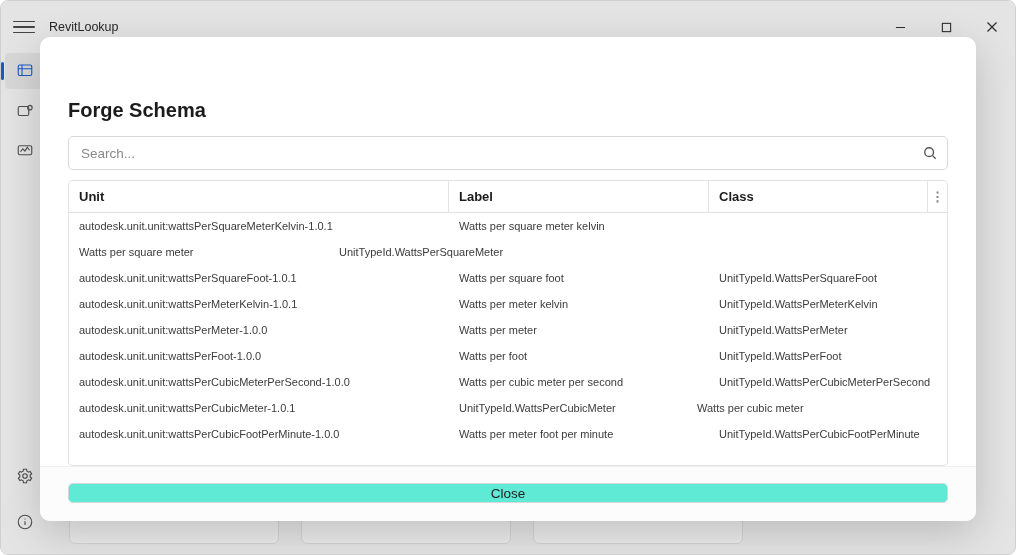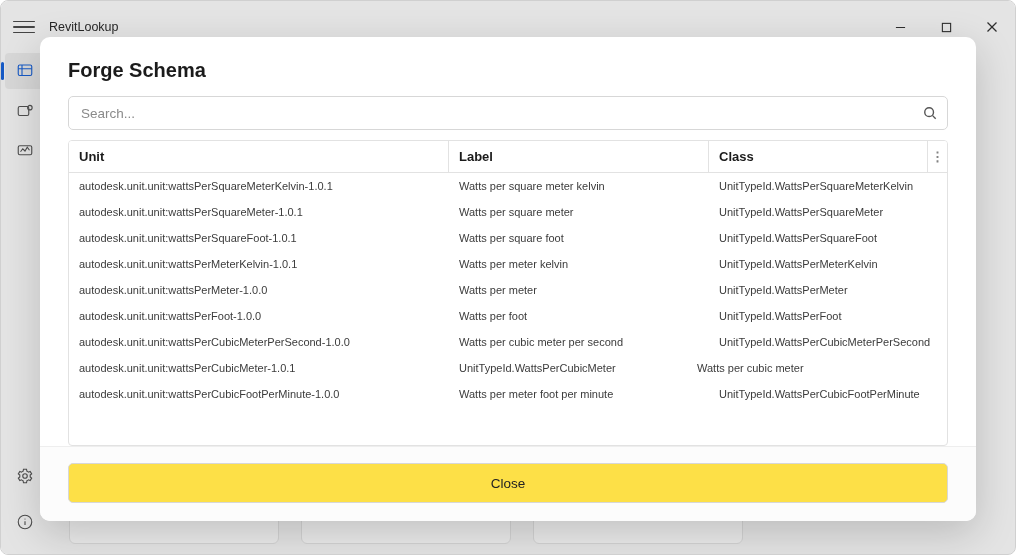--- a/index.html
+++ b/index.html
@@ -86,20 +86,21 @@
     width: 936px;
     height: 484px;
     background: #fff;
     border-radius: 10px;
     box-shadow: 0 12px 40px rgba(0,0,0,0.18);
     display: flex; flex-direction: column;
     position: relative;
   }
   .dialog-header {
     padding: 22px 28px 14px 28px;
+    margin-top: 40px;
   }
   .dialog-title {
     font-size: 20px; font-weight: 600; color: #1b1b1b;
   }
   .dialog-body {
     flex: 1 1 auto;
     padding: 0 28px;
     display: flex; flex-direction: column;
     min-height: 0;
   }
@@ -171,24 +172,24 @@
   }
 
   .dialog-footer {
     border-top: 1px solid #eee;
     padding: 16px 28px 18px 28px;
     background: #fcfcfc;
     border-radius: 0 0 10px 10px;
   }
   .close-btn {
     width: 100%;
-    height: 40px;
+    height: 20px;
     border: 1px solid #d7d7d7;
     border-radius: 5px;
-    background: #fde047;
+    background: #5eead4;
     font-size: 13.5px;
     color: #222;
     cursor: pointer;
   }
 
   
   .bg-card {
     position: absolute;
     bottom: 10px;
     height: 32px;
@@ -287,24 +288,22 @@
           <div class="thead">
             <div class="th col-unit">Unit</div>
             <div class="th col-label">Label</div>
             <div class="th col-class">Class</div>
             <div class="th-overflow">⋮</div>
           </div>
           <div class="tbody" id="tbody">
               <div class="tr">
                 <div class="td col-unit">autodesk.unit.unit:wattsPerSquareMeterKelvin-1.0.1</div>
                 <div class="td col-label">Watts per square meter kelvin</div>
-                <div class="td col-class">UnitTypeId.WattsPerSquareMeterKelvin</div>
-              </div>
-              <div class="tr">
-                <div class="td col-unit">autodesk.unit.unit:wattsPerSquareMeter-1.0.1</div>
+              </div>
+              <div class="tr">
                 <div class="td col-label">Watts per square meter</div>
                 <div class="td col-class">UnitTypeId.WattsPerSquareMeter</div>
               </div>
               <div class="tr">
                 <div class="td col-unit">autodesk.unit.unit:wattsPerSquareFoot-1.0.1</div>
                 <div class="td col-label">Watts per square foot</div>
                 <div class="td col-class">UnitTypeId.WattsPerSquareFoot</div>
               </div>
               <div class="tr">
                 <div class="td col-unit">autodesk.unit.unit:wattsPerMeterKelvin-1.0.1</div>

